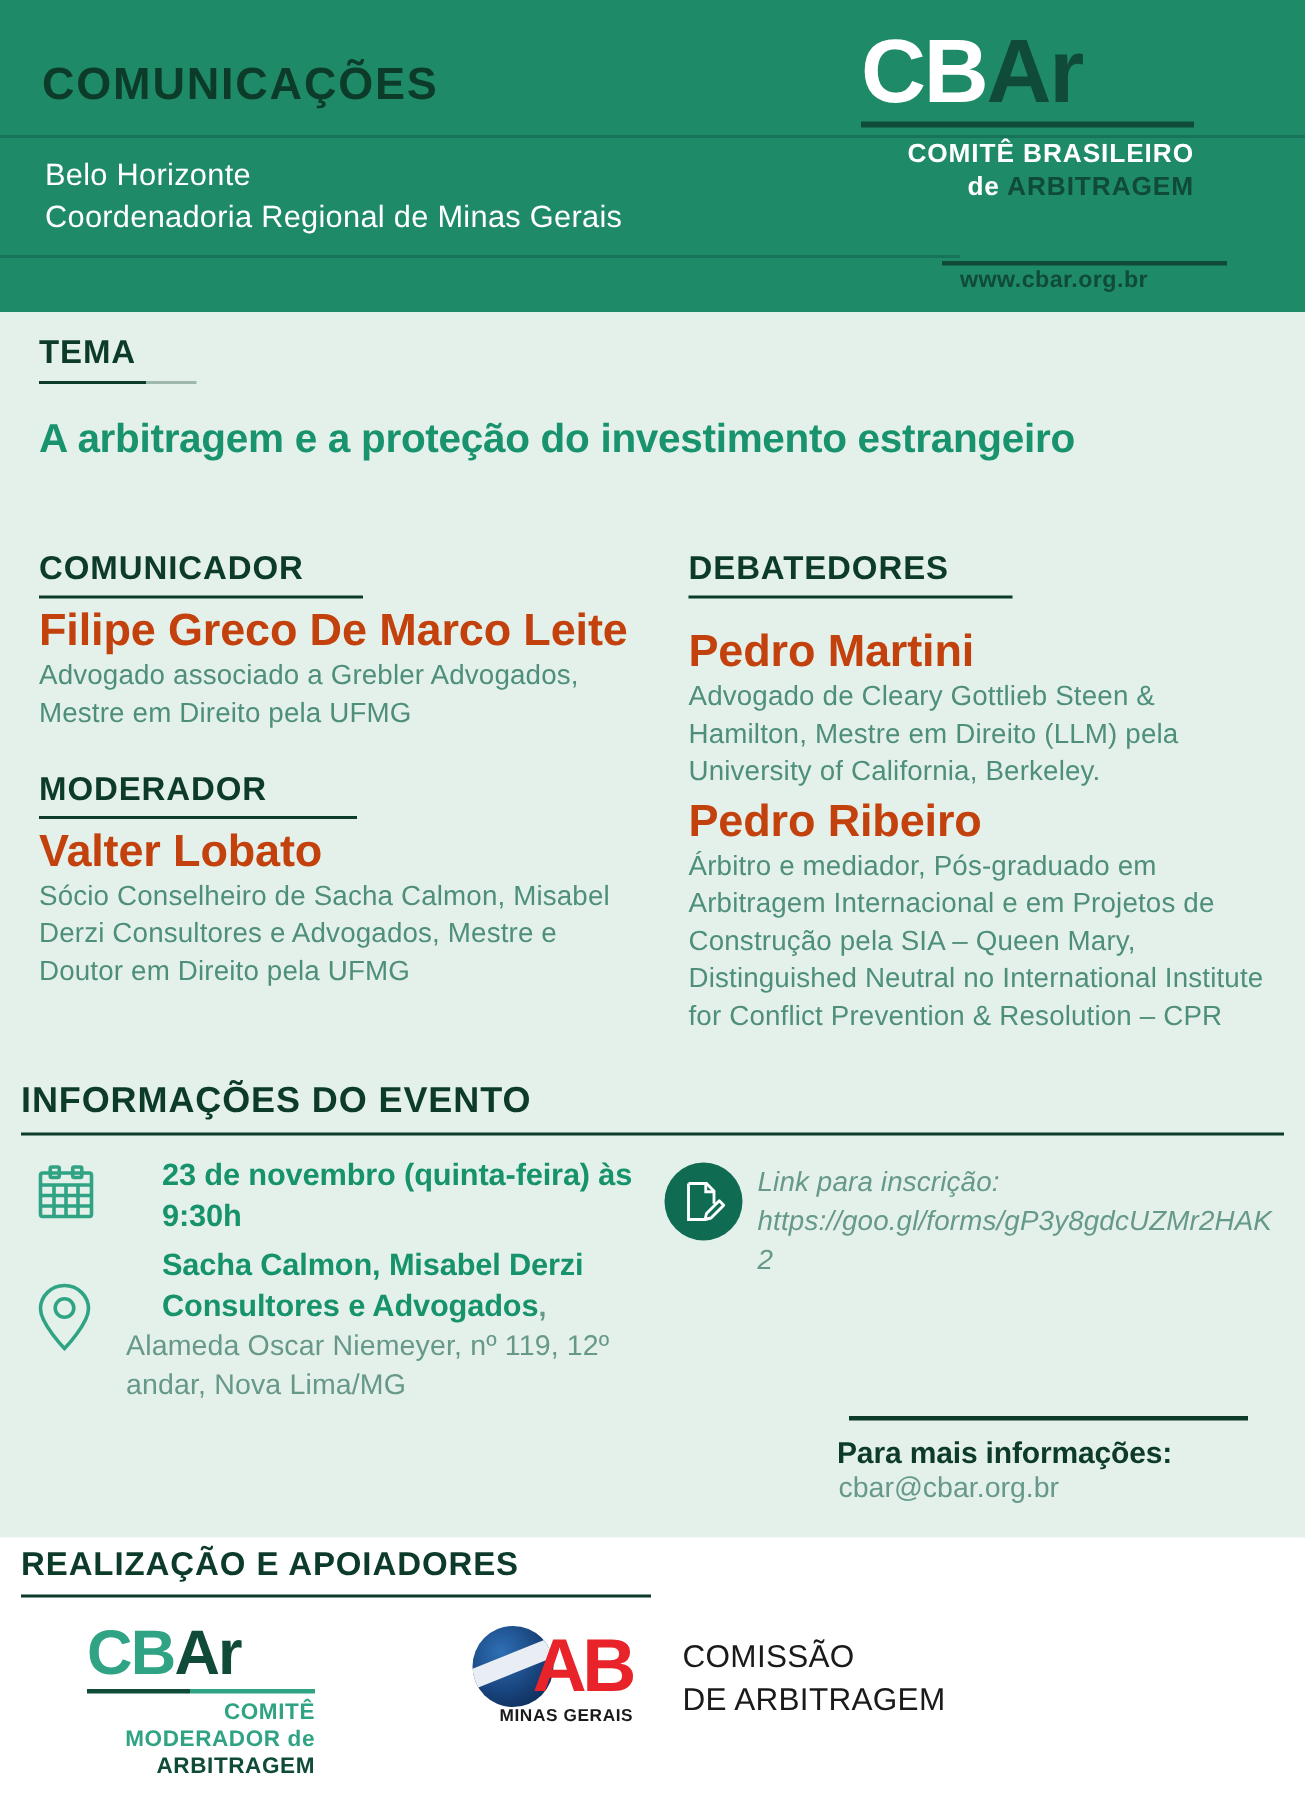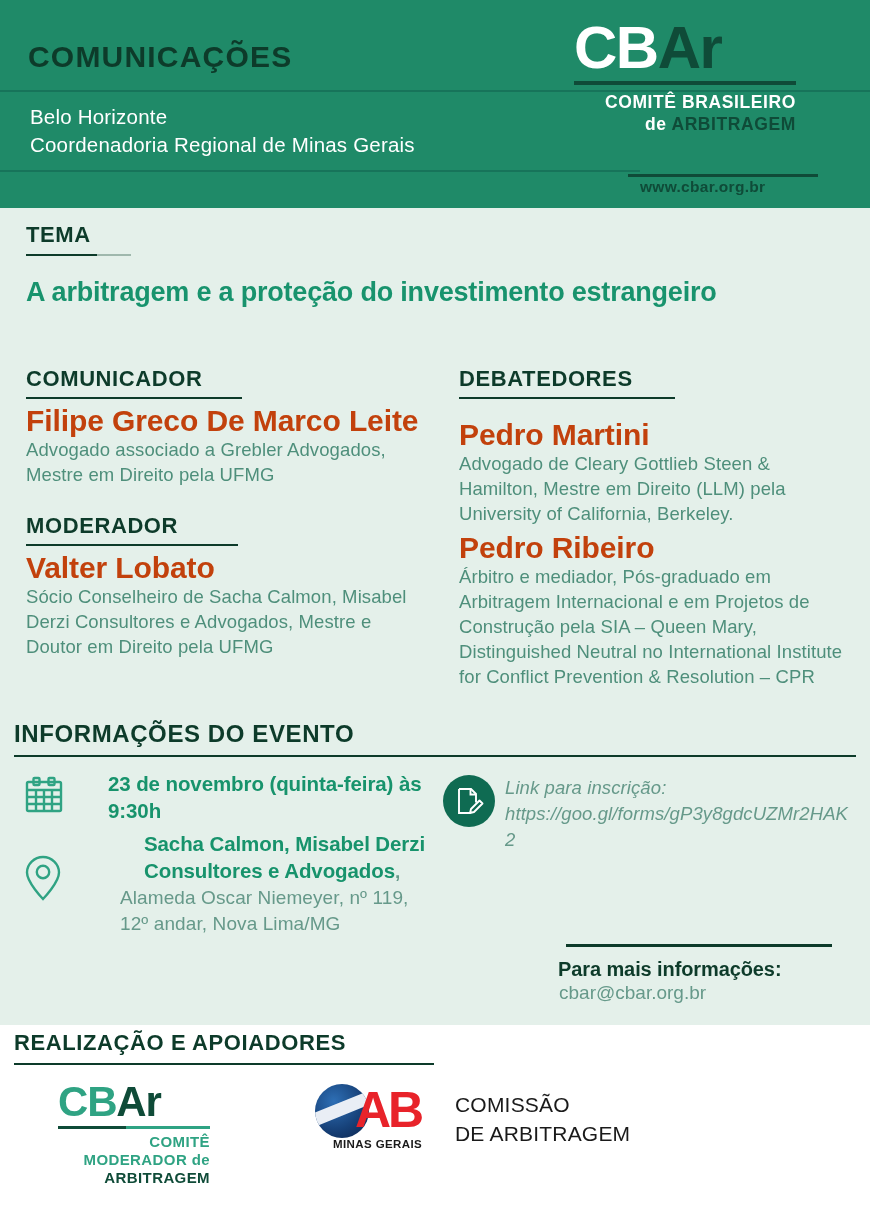--- a/index.html
+++ b/index.html
@@ -164,21 +164,21 @@
     font-size:20.5px; font-weight:bold;
     line-height:27px; color:#17936c;
     letter-spacing:-.1px;
     margin-left:24px;
   }
   .evt-normal {
     font-size:19px; line-height:26px;
     color:#66998a; letter-spacing:.1px;
   }
 
-  .venue-row { margin-top:6px;gap:36px; }
+  .venue-row { margin-top:6px; }
 
   .info-right { position:absolute; left:443px; top:775px; width:410px; }
   .link-row { display:flex; align-items:flex-start;font-style:italic; }
   .link-icon { width:62px; flex:0 0 62px; }
   .link-txt {
     flex:1;
     font-size:18.5px; line-height:26px;
     color:#66998a; letter-spacing:.1px;
     word-break:break-all;
   }

